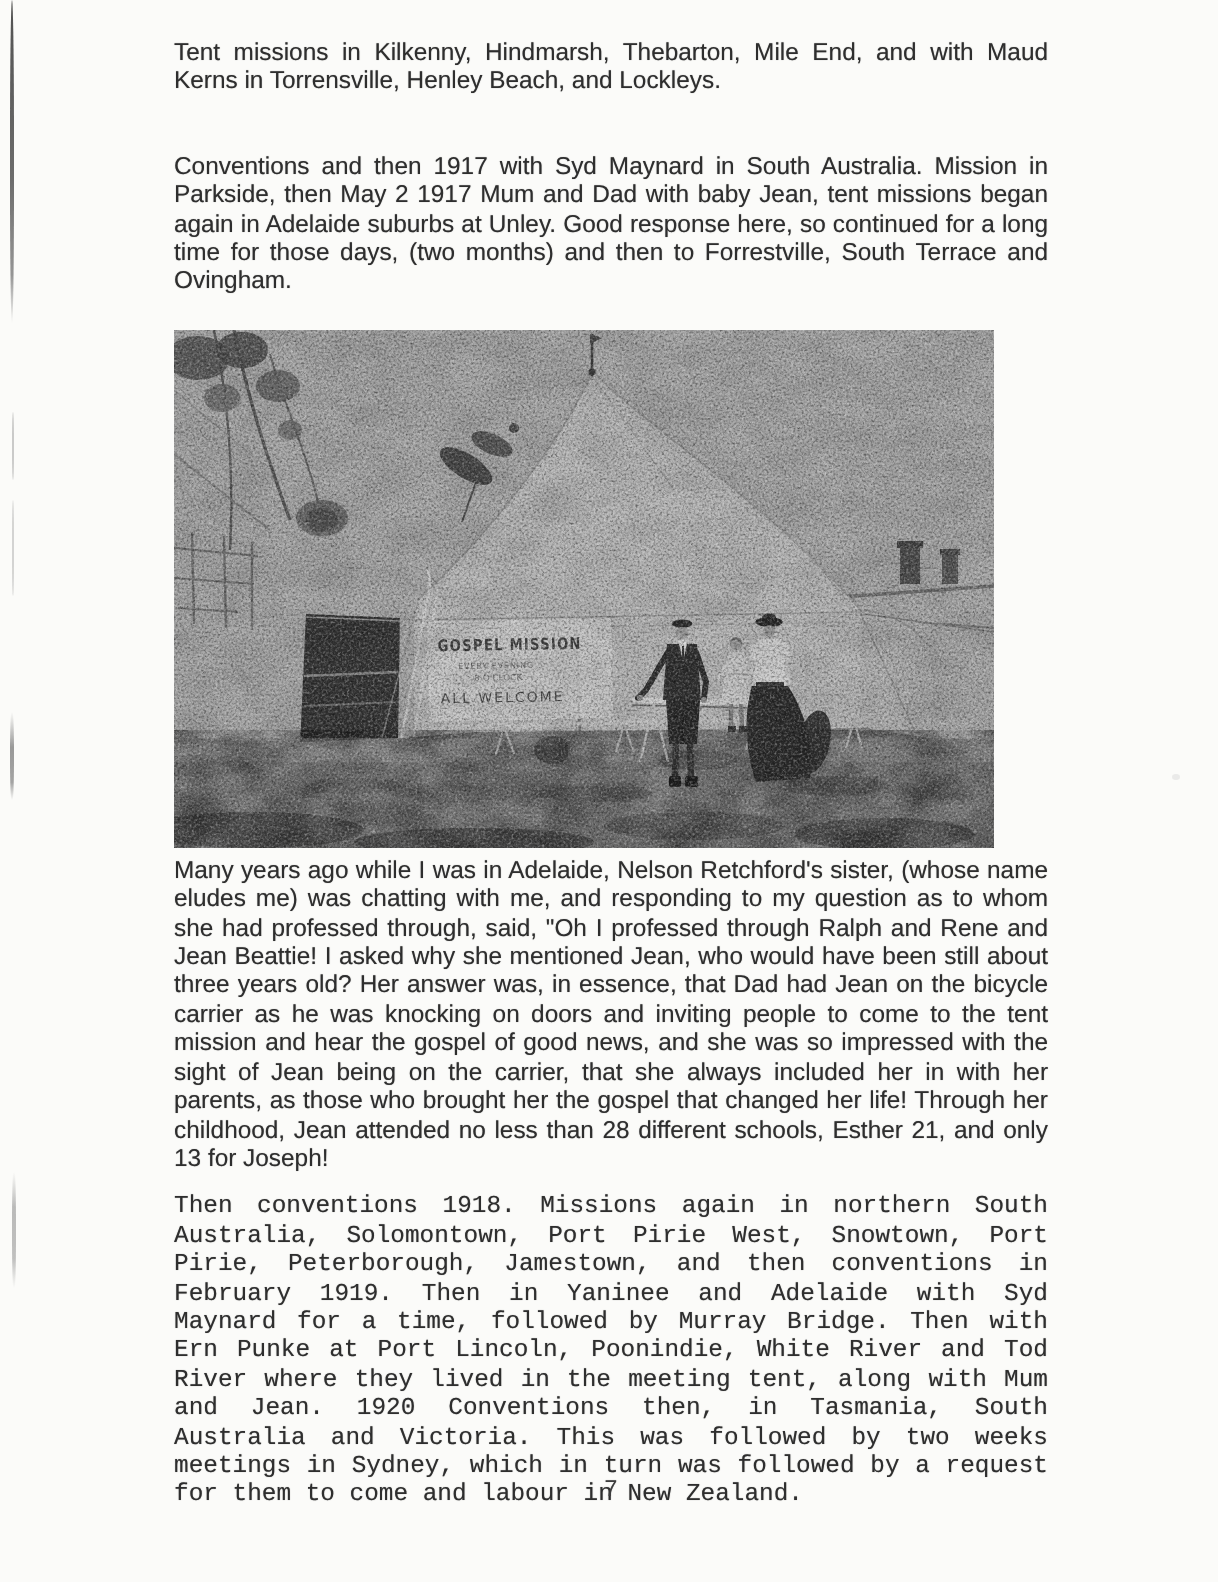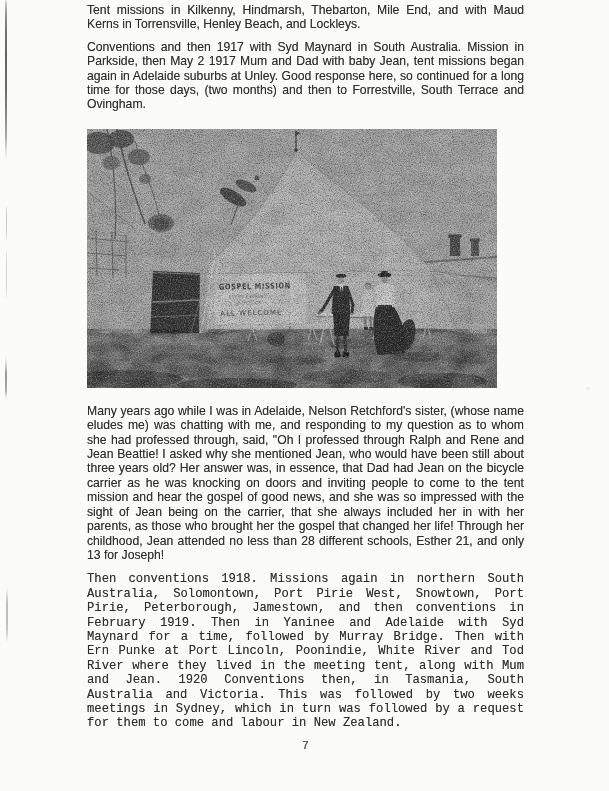--- a/index.html
+++ b/index.html
@@ -5,34 +5,34 @@
   * { margin:0; padding:0; box-sizing:border-box; }
   html,body { width:609px; height:791px; }
   body {
     position:relative;
     width:609px; height:791px;
     background:#fbfbf9;
     font-family:"Liberation Sans", sans-serif;
     overflow:hidden;
   }
   .content {
-    position:absolute; left:87px; top:3px; width:437px;
+    position:absolute; left:87px; top:19px; width:437px;
   }
   .para {
     font-size:12.2px; line-height:14.4px; color:#2e2e2e;
     text-align:justify; text-justify:inter-word;
     text-shadow:0 0 .5px rgba(46,46,46,.5);
   }
-  .para + .para { margin-top:8px; }
+  .para + .para { margin-top:28px; }
   .photo-figure {
     width:410px; height:259px; margin:17px 0 4px 0;
     filter:blur(.3px) contrast(.98) brightness(1.01);
     background:#e5e5e5;
   }
-  .para.after-photo { margin-top:16px; }
+  .para.after-photo { margin-top:4px; }
   .para.last { margin-top:10px;font-family:Liberation Mono, monospace; }
   .page-number {
     position:absolute; top:739px; left:87px; width:437px;
     text-align:center; font-size:11.5px; color:#3d3d3d;
     text-shadow:0 0 .4px rgba(60,60,60,.5);
   }
   .streak { position:absolute; border-radius:45%; }
   .s1 { left:5px; top:0;    width:2.4px; height:162px;
         background:linear-gradient(180deg,#3f3f3f 0%,#5c5c5c 55%,#8a8a8a 85%,rgba(150,150,150,0) 100%); opacity:.9; }
   .s2 { left:6px; top:206px; width:1.3px; height:34px; background:#9a9a9a; opacity:.5; }

